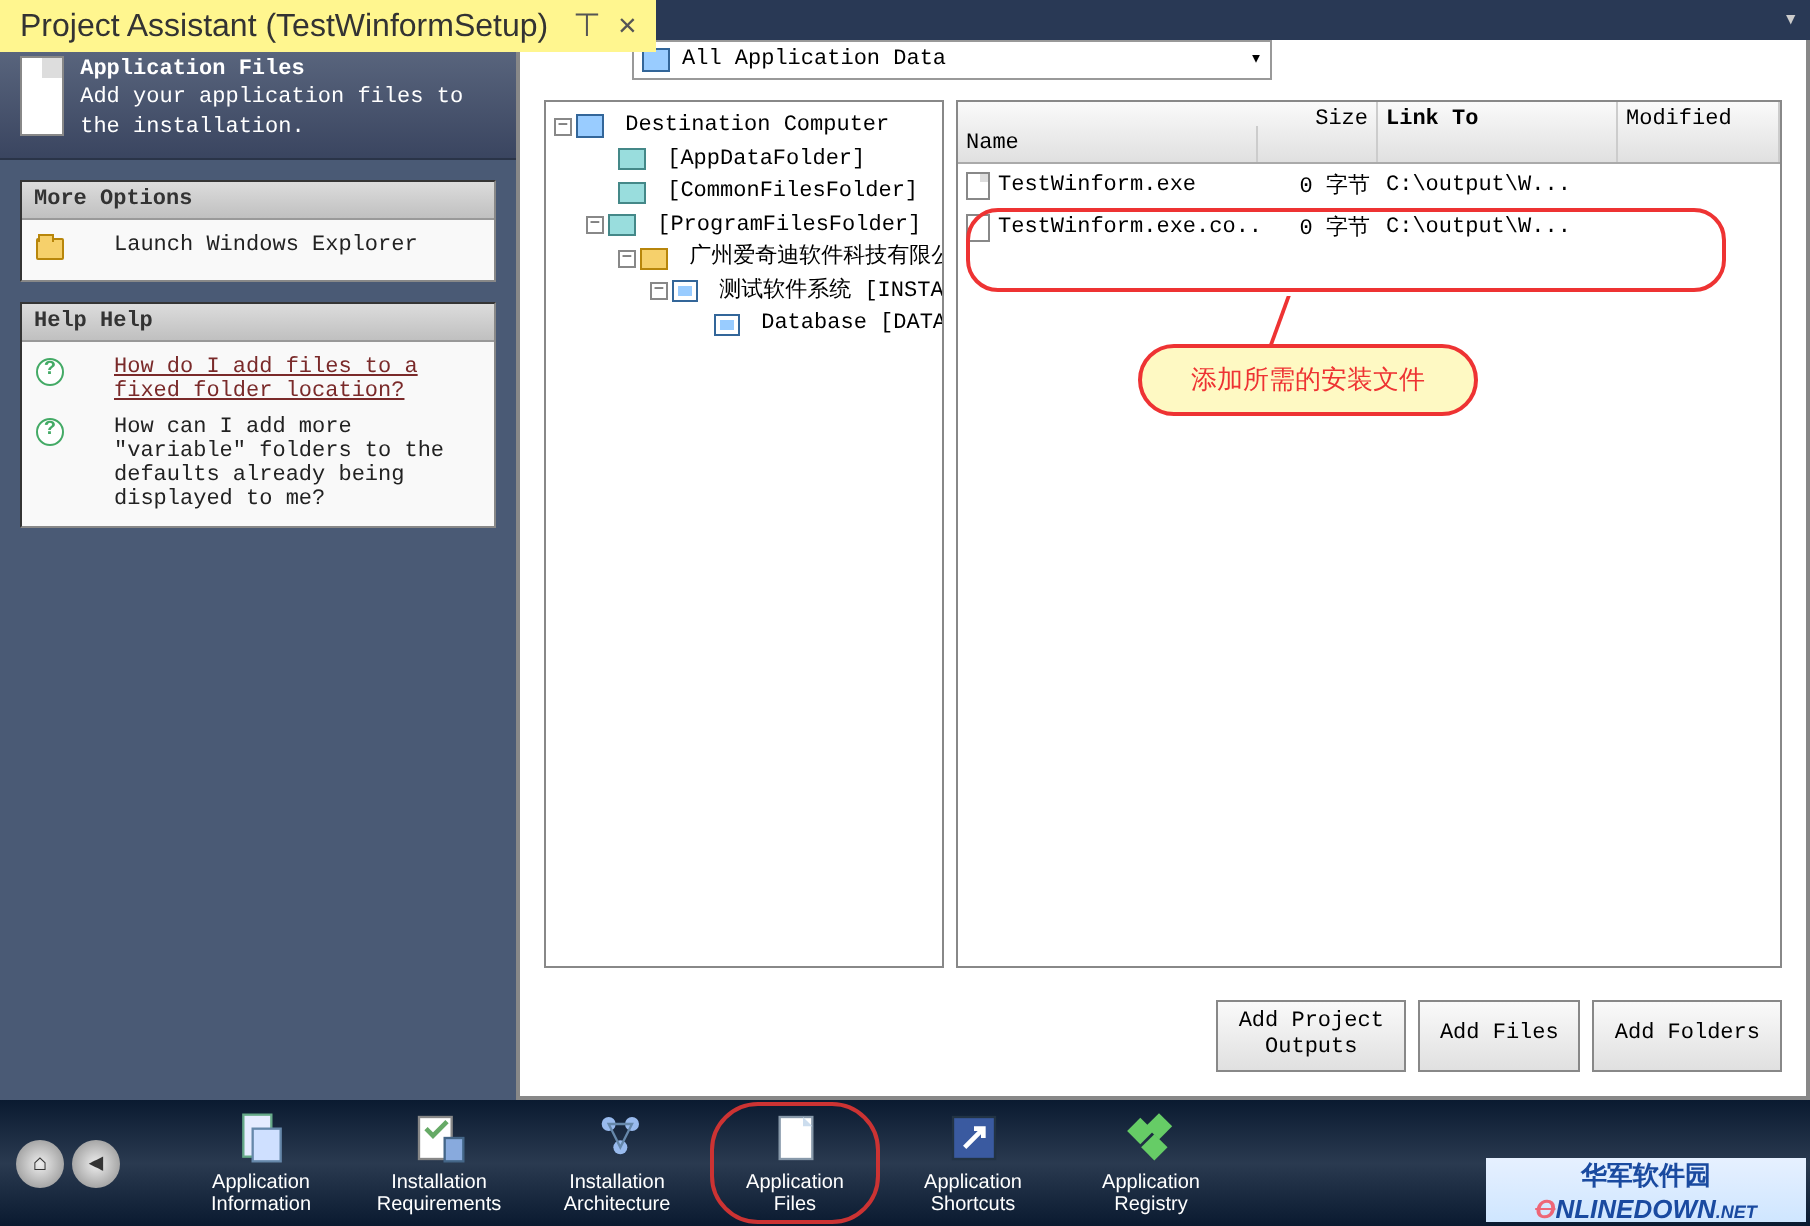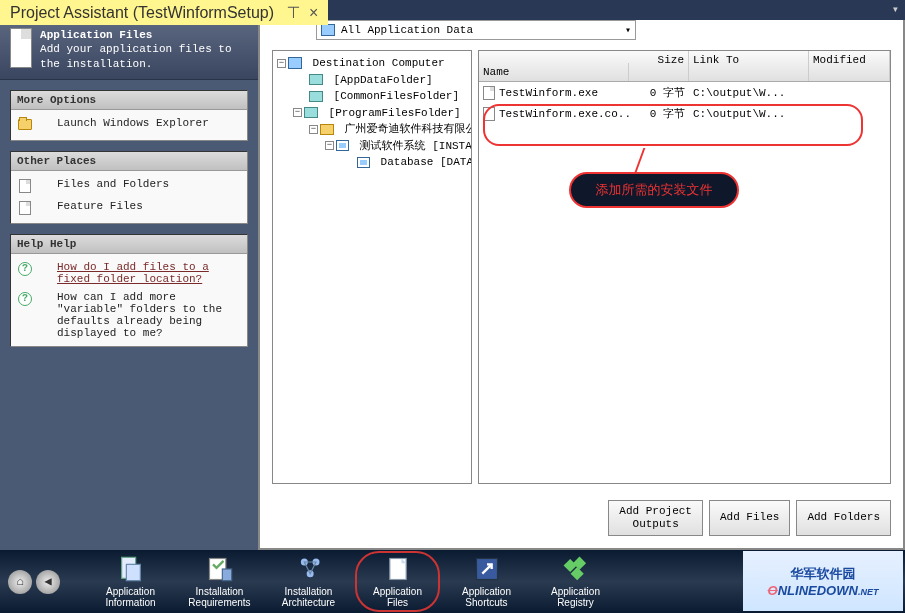--- a/index.html
+++ b/index.html
@@ -52,48 +52,48 @@
 .tree .sp { display:inline-block; width:14px; flex-shrink:0; }
 .tree .fblue { width:14px; height:11px; background:#9dd; border:1px solid #488; flex-shrink:0;}
 .tree .fyel { width:14px; height:11px; background:#f6d06b; border:1px solid #b8860b; flex-shrink:0;}
 .tree .box { width:13px; height:11px; background:#fff; border:1px solid #369; flex-shrink:0; position:relative;}
 .tree .box::after { content:""; position:absolute; left:2px; top:2px; width:7px; height:5px; background:#9cf; }
 
 .list-header { display:flex; background: linear-gradient(#fafafa,#e0e0e0); border-bottom:1px solid #aaa; font-size:11px; }
 .list-header span { padding:3px 4px; border-right:1px solid #ccc; }
 .col-name { width: 150px; margin-top: 12px; }
 .col-size { width: 60px; text-align:right; }
-.col-link { width: 120px; }
+.col-link { width: 120px; font-weight: bold; }
 .col-mod { flex:1; }
 .list-body { position: relative; }
 .list-row { display:flex; padding: 2px 0; align-items:center; }
 .list-row .cell { padding: 1px 4px; overflow:hidden; white-space:nowrap; }
 .list-row .nm { width:150px; display:flex; align-items:center; gap:4px;}
 .list-row .sz { width:60px; text-align:right; }
 .list-row .lk { width:120px; }
 .file-ic { width:12px; height:14px; background:#fff; border:1px solid #888; flex-shrink:0; position:relative;}
 .file-ic::after { content:""; position:absolute; top:0; right:0; width:4px; height:4px; background:#ddd; }
 .file-ic2 { width:12px; height:14px; background:#fff; border:1px solid #888; flex-shrink:0;}
 
 .red-oval { position:absolute; border: 2px solid #e33; border-radius: 16px; pointer-events:none; }
 .oval-files { top: 22px; left: 4px; width: 380px; height: 42px; }
-.callout { position:absolute; top: 90px; left: 90px; width: 170px; height: 36px; border:2px solid #e33; border-radius: 18px; background:#0f172a; display:flex; align-items:center; justify-content:center; color:#e33; font-family: Arial, sans-serif; font-size: 13px; pointer-events:none;}
+.callout { position:absolute; top: 90px; left: 90px; width: 170px; height: 36px; border:2px solid #e33; border-radius: 18px; background:#fef9c3; display:flex; align-items:center; justify-content:center; color:#e33; font-family: Arial, sans-serif; font-size: 13px; pointer-events:none;}
 .callout-tail { position:absolute; top:66px; left:160px; width:0; height:0; border-left:2px solid #e33; border-top:0; height:24px; transform:skewX(-20deg); pointer-events:none;}
 
 .btn-row { display:flex; gap:6px; justify-content:flex-end; padding: 6px 12px 12px; }
 .btn { border:1px solid #888; background: linear-gradient(#fafafa,#e0e0e0); padding: 4px 10px; font-size:11px; text-align:center; min-width: 80px; line-height:1.2; font-family:"Courier New", monospace;}
 
 .navbar { height: 63px; background: linear-gradient(#0a1a30, #2a3a50, #0a1a30); display:flex; align-items:center; padding: 0 8px; gap: 4px; position:relative; }
 .nav-circ { width:24px; height:24px; border-radius:50%; background: radial-gradient(#eee,#888); display:flex; align-items:center; justify-content:center; font-size:12px; color:#333;}
 .nav-item { display:flex; flex-direction:column; align-items:center; justify-content:center; color:#fff; width:85px; padding:2px; font-family:Arial,sans-serif; font-size:10px; text-align:center; gap:3px; }
 .nav-item.active { border: 2px solid #cc3333; border-radius: 24px; }
 .nav-icon { width:28px; height:28px; display:flex; align-items:center; justify-content:center; }
 .nav-icon svg { width:28px; height:28px; }
 
-.watermark { position:absolute; right: 2px; bottom: 2px; width: 160px; height: 60px; background: linear-gradient(#e6f0ff,#cfe6ff); border: none; display:flex; flex-direction:column; align-items:center; justify-content:center; font-family: Arial,sans-serif; }
+.watermark { position:absolute; right: 2px; bottom: 2px; width: 160px; height: 32px; background: linear-gradient(#e6f0ff,#cfe6ff); border: none; display:flex; flex-direction:column; align-items:center; justify-content:center; font-family: Arial,sans-serif; }
 .watermark .cn { color:#1a4aa0; font-weight:bold; font-size:13px; }
 .watermark .en { color:#1a4aa0; font-weight:bold; font-style:italic; font-size:13px; }
 .watermark .en .o { color:#e67; text-decoration: line-through; }
 </style>
 </head>
 <body>
 
 <div class="tab-bar">
   <span class="tab">
     <span>Project Assistant (TestWinformSetup)</span>
@@ -118,37 +118,20 @@
       <div class="panel-body">
         <div class="panel-item">
           <span class="ic">
               <span class="folder-ic"></span>
             </span>
           <span>Launch Windows Explorer</span>
         </div>
       </div>
     </div>
 
-    <div class="panel">
-      <div class="panel-title">Other Places</div>
-      <div class="panel-body">
-        <div class="panel-item">
-          <span class="ic">
-              <span class="page-ic"></span>
-            </span>
-          <span>Files and Folders</span>
-        </div>
-        <div class="panel-item">
-          <span class="ic">
-              <span class="page-ic"></span>
-            </span>
-          <span>Feature Files</span>
-        </div>
-      </div>
-    </div>
 
     <div class="panel">
       <div class="panel-title">Help Help</div>
       <div class="panel-body">
         <div class="panel-item">
           <span class="ic">
               <span class="help-ic">?</span>
             </span>
           <a href="#">How do I add files to a fixed folder location?</a>
         </div>

